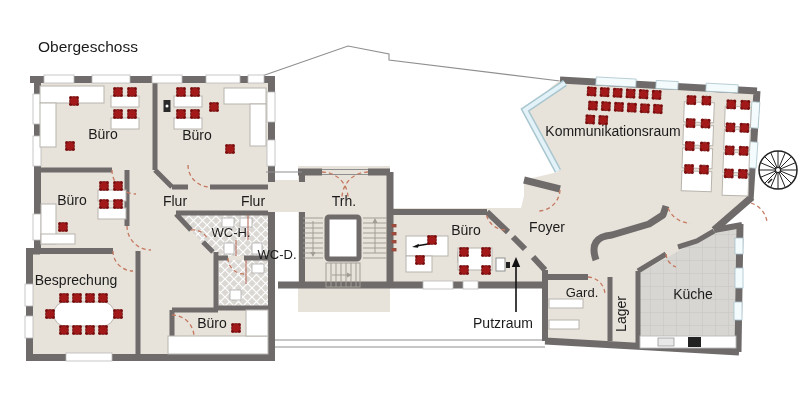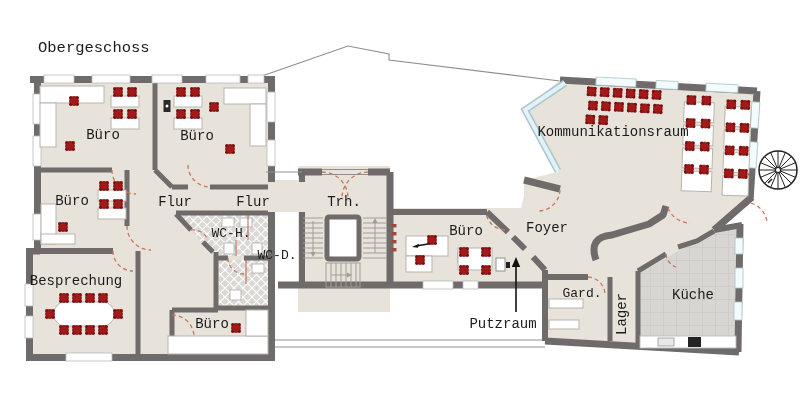--- a/index.html
+++ b/index.html
@@ -1,17 +1,17 @@
 <!DOCTYPE html>
 <html><head>
 <meta charset="utf-8">
 <style>
   html,body{margin:0;padding:0;background:#fff;}
   #plan{width:804px;height:400px;position:relative;background:#fff;overflow:hidden;
-        font-family:Liberation Mono, monospace;}
+        font-family:Liberation Sans, sans-serif;}
   svg{display:block;}
   .wall{stroke:#6f6b6b;fill:none;stroke-linecap:butt;}
   .w7{stroke-width:7;} .w6{stroke-width:6;} .w5{stroke-width:5;}
   .thin{stroke:#8f8f8f;stroke-width:1.1;fill:none;}
   .arc{stroke:#c4785f;stroke-width:1.3;fill:none;stroke-dasharray:4 3;}
   .furn{fill:#ffffff;stroke:#b8b4ad;stroke-width:1;}
   .tread{stroke:#a19d95;stroke-width:1;fill:none;}
   .winL{fill:#ffffff;stroke:#b9b9b9;stroke-width:0.8;}
   .winB{fill:#f4fbfd;stroke:#a9c3cc;stroke-width:0.8;}
   .lbl{font-size:14px;fill:#1b1b1b;text-anchor:middle;}

